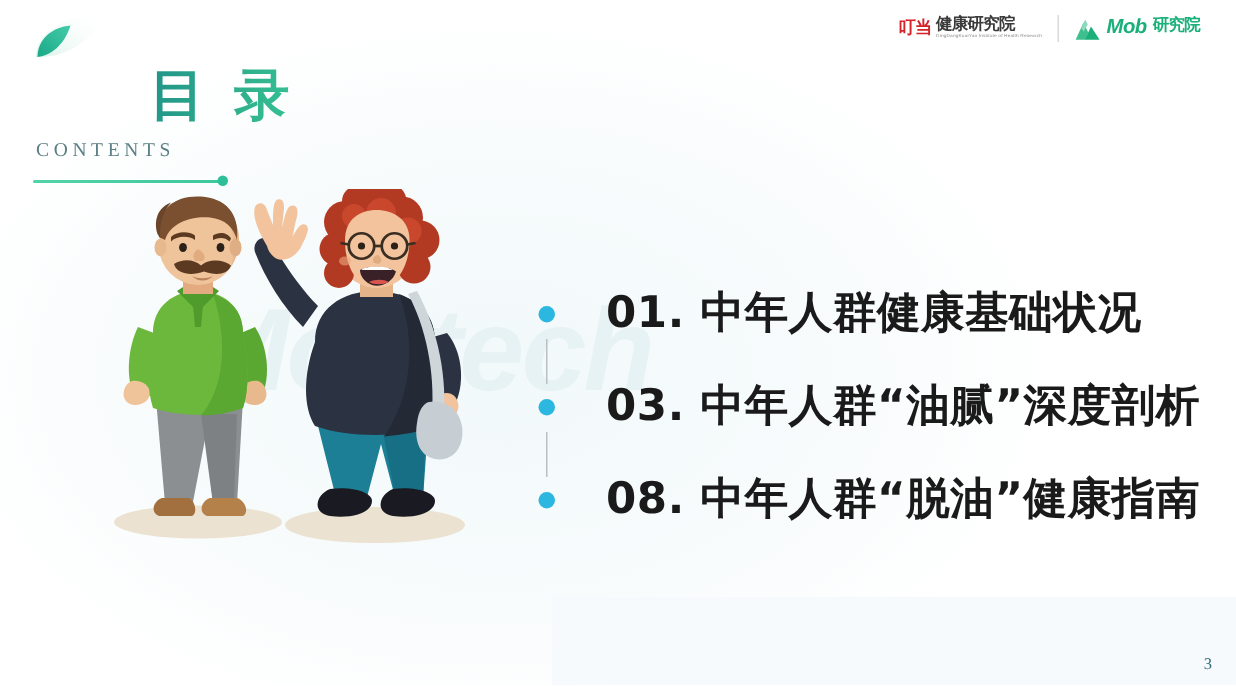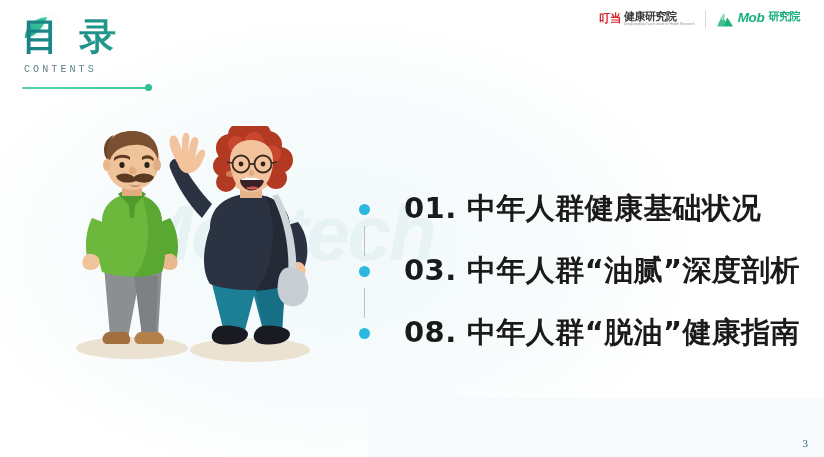--- a/index.html
+++ b/index.html
@@ -53,35 +53,36 @@
   .mob-cn {
     font-size:11px; font-weight:bold; color:#19b07a; letter-spacing:-0.5px;
     line-height:1; font-family:"DejaVu Sans",sans-serif;
   }
 
   
   #title-block { position:absolute; left:18px; top:8px; width:180px; }
   #leaf-deco { position:absolute; left:2px; top:0px; width:62px; height:40px; }
   #page-title {
     position:relative;
-    margin-top:10px;
+    margin-top:38px;
     font-size:37px; font-weight:bold;
     letter-spacing:5px;
     line-height:1;
-    font-family:Liberation Sans, sans-serif;
+    font-family:Liberation Serif, serif;
     background:linear-gradient(100deg,#1a7f86 0%,#1e8f89 38%,#2fae8b 75%,#36c296 100%);
     -webkit-background-clip:text; background-clip:text;
     -webkit-text-fill-color:transparent; color:transparent;
     padding-left:4px;
+    text-align:right;
   }
   #page-subtitle {
     margin-top:9px; padding-left:6px;
-    font-size:10px; letter-spacing:3.1px;
+    font-size:13px; letter-spacing:3.1px;
     color:#5b7f85;
-    font-family:Liberation Mono, monospace;
+    font-family:Liberation Serif, serif;
   }
   #title-rule-wrap {
     position:relative; margin-top:8px; margin-left:4px;
     width:130px; height:9px;
   }
   #title-rule {
     position:absolute; left:0; top:3.5px;
     width:124px; height:2.4px; border-radius:2px;
     background:linear-gradient(90deg,#54d3a8 0%,#3fc79c 100%);
   }

